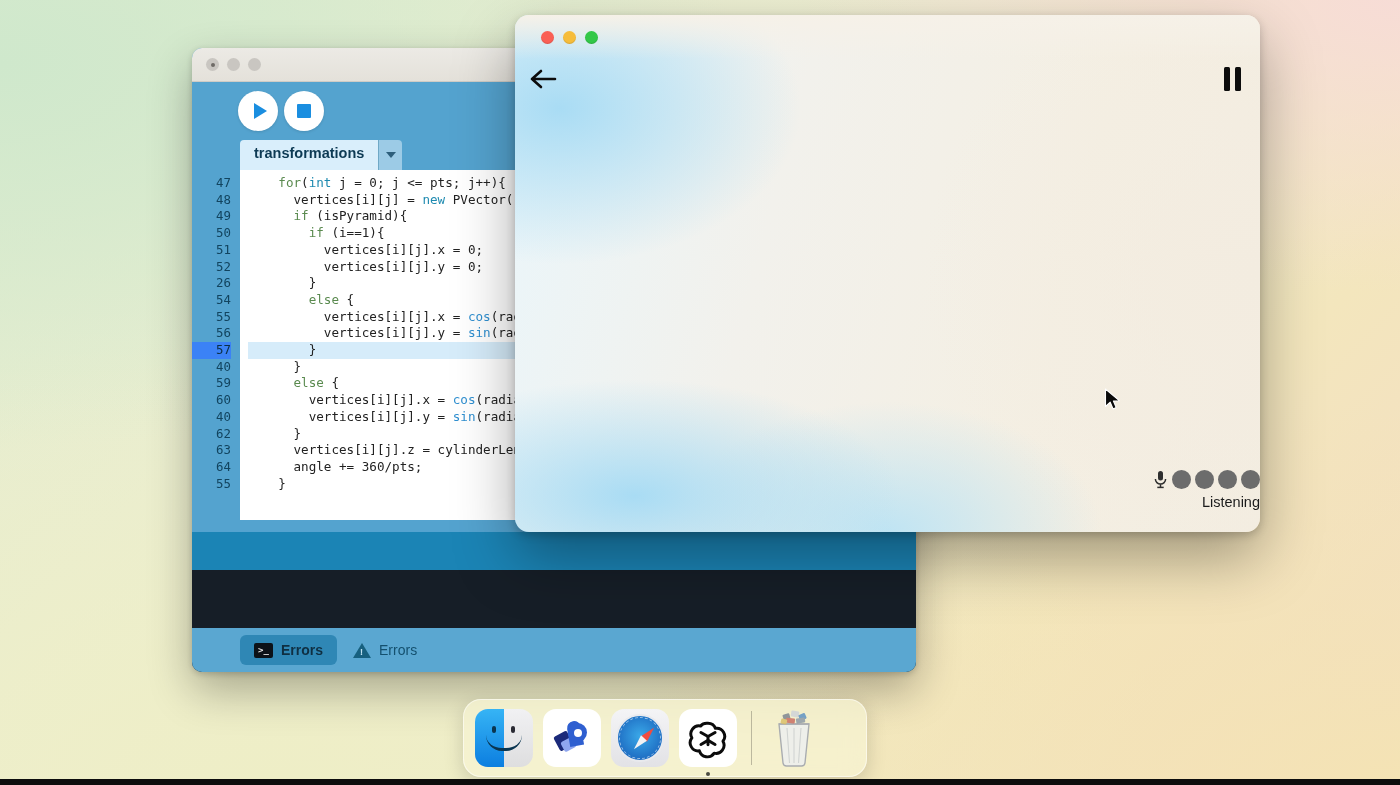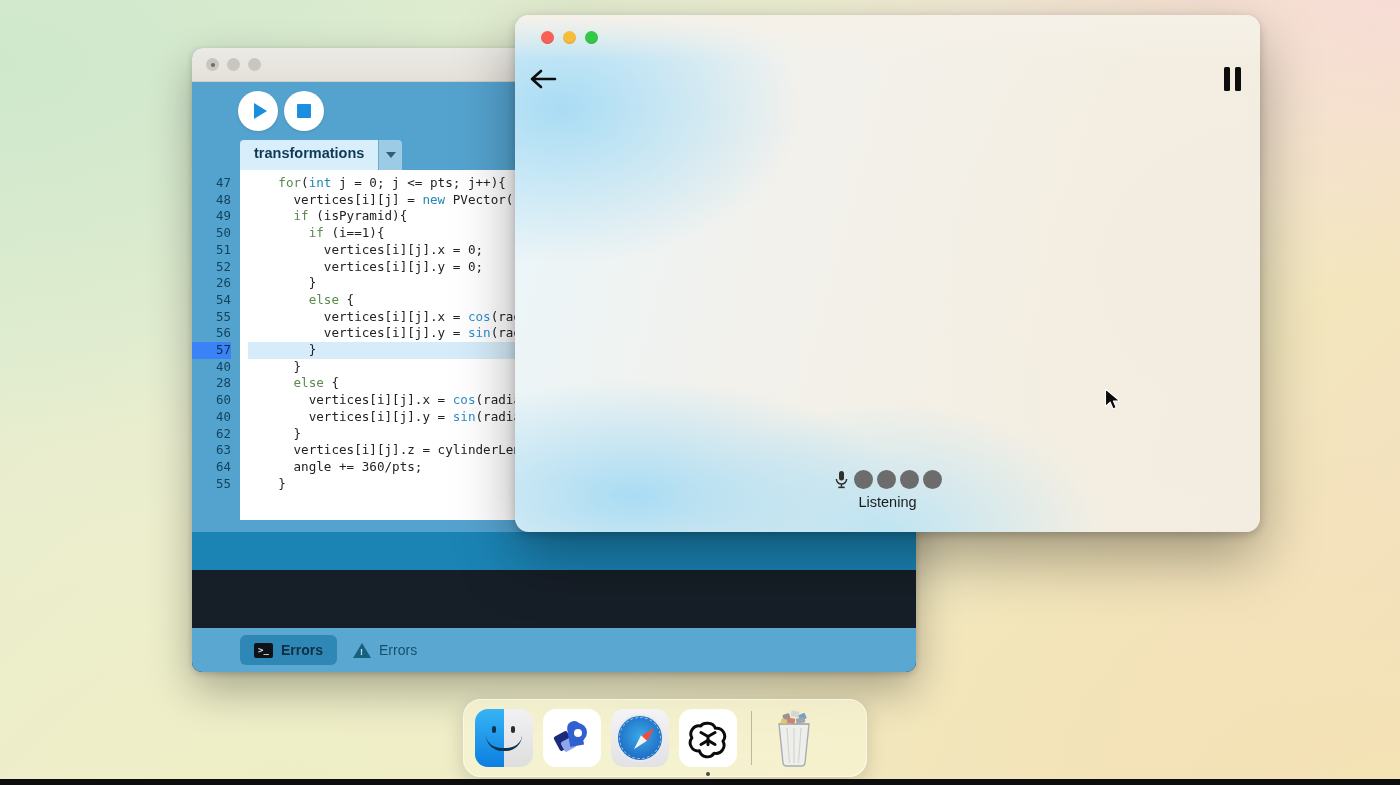--- a/index.html
+++ b/index.html
@@ -173,21 +173,21 @@
     display:flex;align-items:center;justify-content:center;
   }
   #voice-pause-btn{
     position:absolute; left:1219px; top:66px; width:26px;height:26px;
     display:flex;align-items:center;justify-content:center;gap:5px;
   }
   .pbar{ width:6px;height:24px;background:#0c0c0c;border-radius:1.5px; }
 
   #listening-block{
     position:absolute; left:515px; right:140px; top:470px; width:745px;
-    display:flex; flex-direction:column; align-items:center; gap:5px;
+    display:flex; flex-direction:column; align-items:flex-end; gap:5px;
   }
   #listening-dots{ display:flex; align-items:center; gap:4px; }
   .ldot{ width:19px;height:19px;border-radius:50%;background:#6c6c6c; }
   #mic-icon{ width:16px;height:19px; display:flex;align-items:center;justify-content:center; }
   #listening-label{ font-size:14.5px; color:#1b1b1b; font-family:"Liberation Sans", sans-serif; }
 
   
   #cursor{ position:absolute; left:1104px; top:388px; width:18px;height:24px; }
 
   
@@ -293,21 +293,21 @@
         <span class="gl">49</span>
         <span class="gl">50</span>
         <span class="gl">51</span>
         <span class="gl">52</span>
         <span class="gl">26</span>
         <span class="gl">54</span>
         <span class="gl">55</span>
         <span class="gl">56</span>
         <span class="gl active">57</span>
         <span class="gl">40</span>
-        <span class="gl">28</span>
+        <span class="gl">59</span>
         <span class="gl">60</span>
         <span class="gl">40</span>
         <span class="gl">62</span>
         <span class="gl">63</span>
         <span class="gl">64</span>
         <span class="gl">55</span>
       </div>
     <div id="code"><span class="ln">    <span class="grn">for</span>(<span class="typ">int</span> j = 0; j &lt;= pts; j++){</span><span class="ln">      vertices[i][j] = <span class="typ">new</span> PVector();</span><span class="ln">      <span class="grn">if</span> (isPyramid){</span><span class="ln">        <span class="grn">if</span> (i==1){</span><span class="ln">          vertices[i][j].x = 0;</span><span class="ln">          vertices[i][j].y = 0;</span><span class="ln">        }</span><span class="ln">        <span class="grn">else</span> {</span><span class="ln">          vertices[i][j].x = <span class="fn">cos</span>(radi</span><span class="ln">          vertices[i][j].y = <span class="fn">sin</span>(radi</span><span class="ln active">        }</span><span class="ln">      }</span><span class="ln">      <span class="grn">else</span> {</span><span class="ln">        vertices[i][j].x = <span class="fn">cos</span>(radian</span><span class="ln">        vertices[i][j].y = <span class="fn">sin</span>(radian</span><span class="ln">      }</span><span class="ln">      vertices[i][j].z = cylinderLeng</span><span class="ln">      angle += 360/pts;</span><span class="ln">    }</span></div>
   </div>
 

